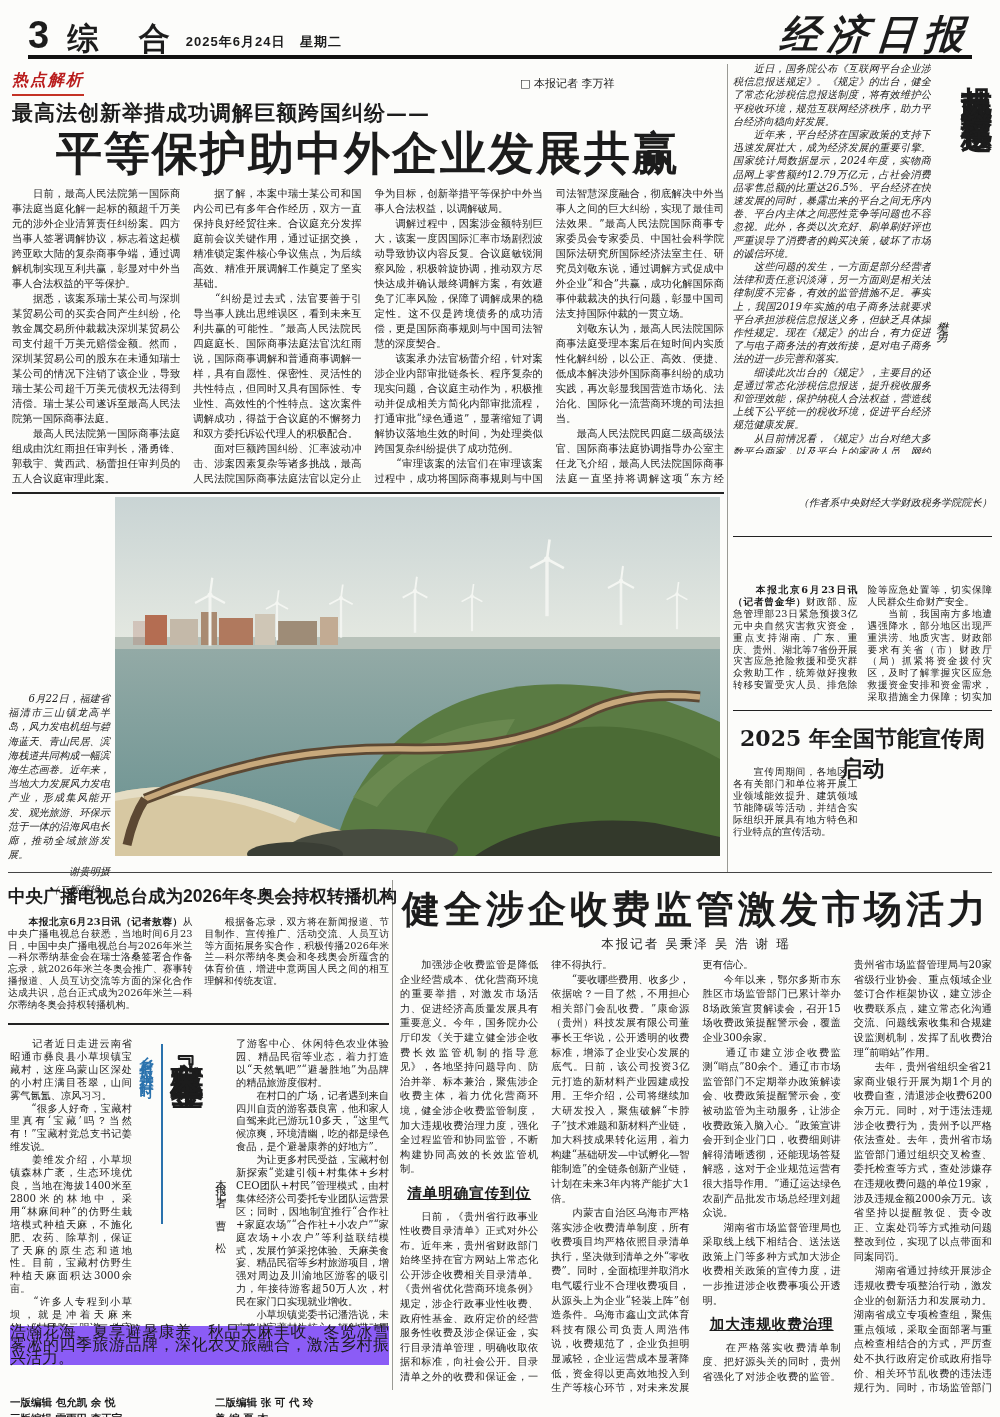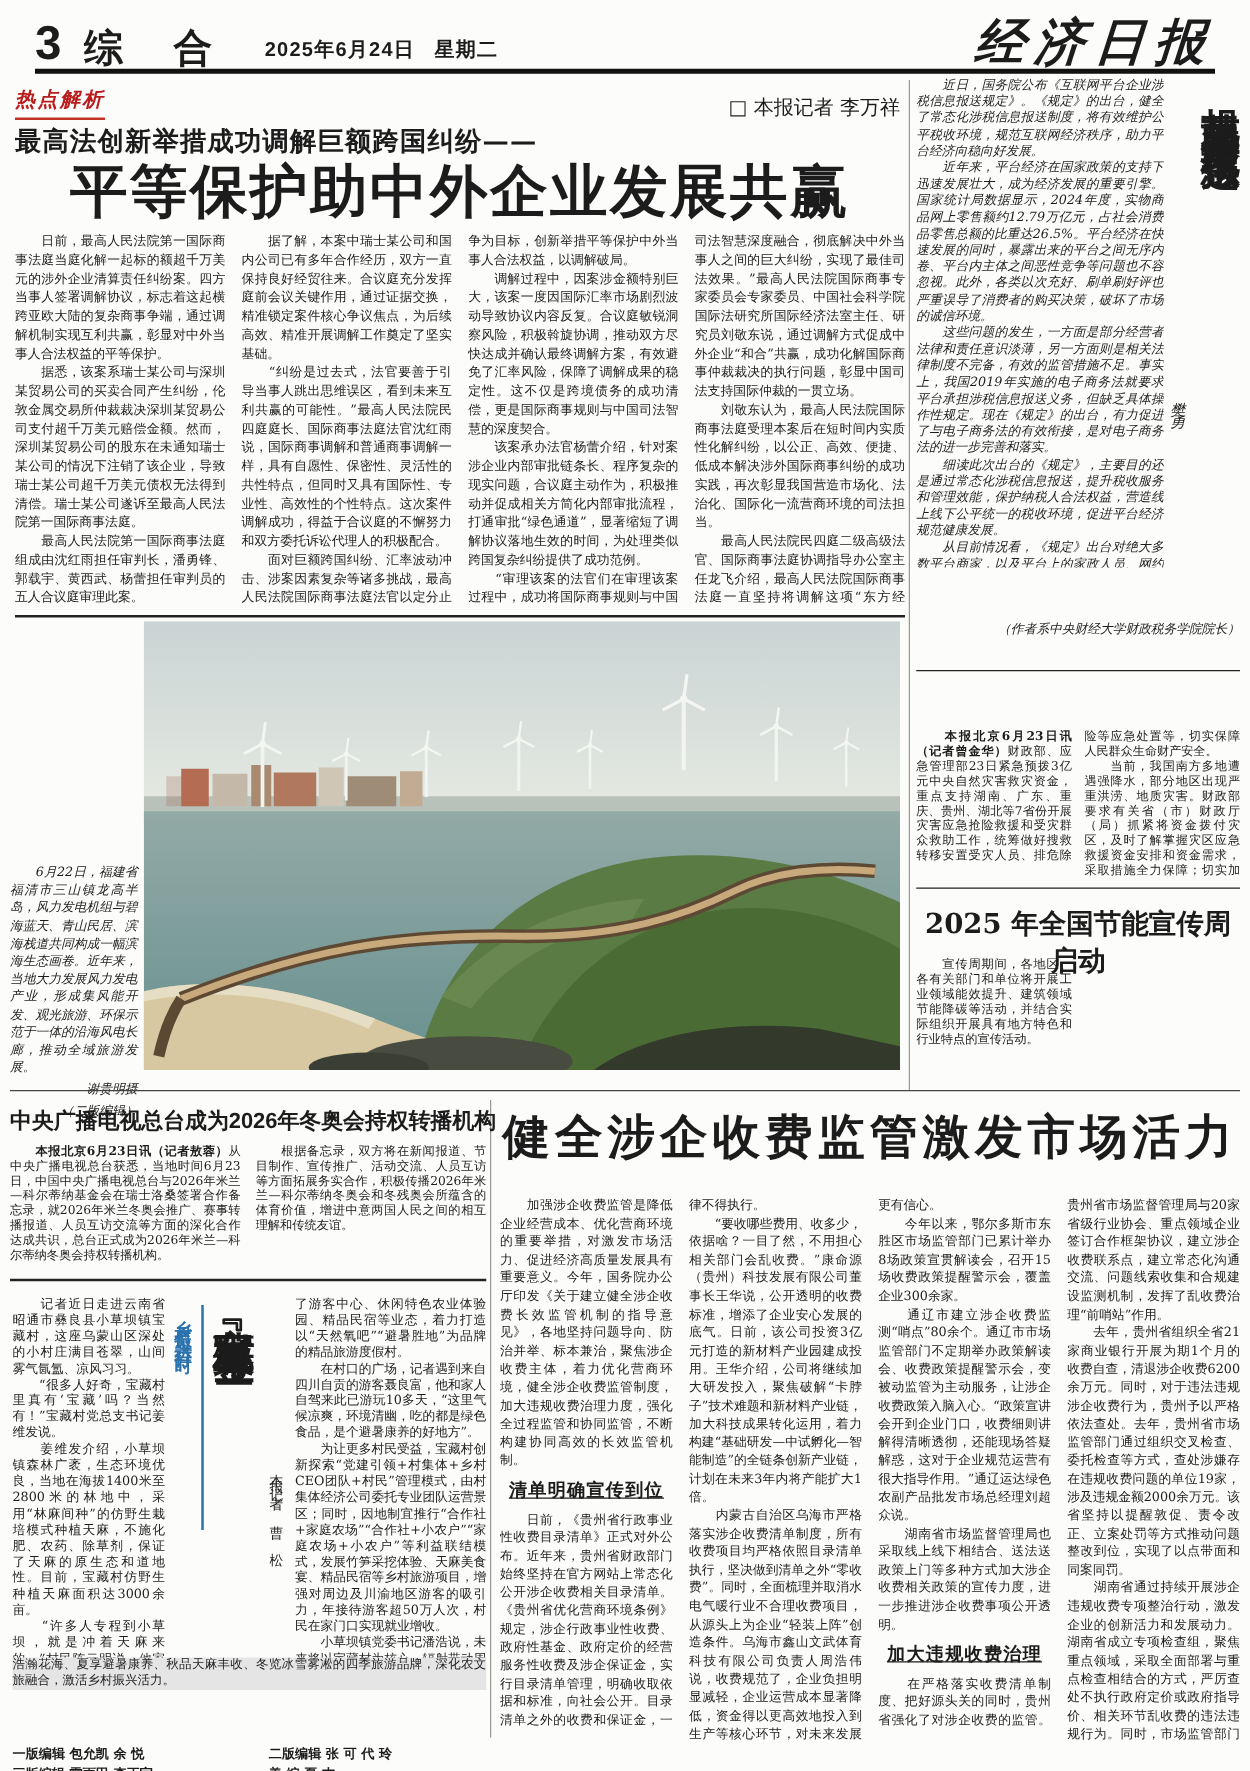--- a/index.html
+++ b/index.html
@@ -11,29 +11,29 @@
   .jus{text-align:justify;}
   .pre{white-space:pre-line;}
   .vert{writing-mode:vertical-rl;}
   .clip{overflow:hidden;}
   h1,h2,h3,h4,p{margin:0;}
 
   
   .hdr{left:28px;top:8px;width:944px;height:46px;display:flex;align-items:flex-end;}
   .pagenum{font-size:38px;font-weight:bold;line-height:1;}
   .section{font-size:31px;font-weight:bold;letter-spacing:16px;margin-left:18px;line-height:1;}
-  .dateline{font-size:16px;font-weight:bold;margin-left:26px;margin-bottom:3px;letter-spacing:1px;}
+  .dateline{font-size:13px;font-weight:bold;margin-bottom:3px;letter-spacing:1px;}
   .masthead{margin-left:auto;font-size:40px;font-weight:bold;font-style:italic;letter-spacing:8px;line-height:1;
             font-family:"DejaVu Serif",serif;transform:skewX(-4deg);}
   .hdr-rule{left:28px;top:55px;width:944px;height:4px;background:#111;}
 
   
   .hot-tag{left:12px;top:70px;font-size:16px;font-weight:bold;color:#b91c1c;border-bottom:2px solid #c43225;
            padding-bottom:3px;letter-spacing:2px;font-style:italic;}
-  .main-byline{left:520px;top:76px;width:200px;font-size:16px;text-align:right;}
+  .main-byline{left:520px;top:76px;width:200px;font-size:11px;}
   .kicker{left:12px;top:99px;width:712px;font-size:21px;font-weight:bold;letter-spacing:1px;}
   .main-hl{left:12px;top:128px;width:712px;font-size:46px;font-weight:bold;text-align:center;letter-spacing:2px;line-height:1.1;}
   .main-cols{left:12px;top:186px;width:712px;height:303px;column-count:4;column-gap:13px;column-fill:auto;
              font-size:10.3px;line-height:15px;}
   .main-rule{left:12px;top:492px;width:712px;height:2px;background:#222;}
   .vdiv1{left:727px;top:64px;width:1px;height:808px;background:#9a9a94;}
 
   
   .tax-wrap{left:733px;top:62px;width:259px;height:470px;}
   .tax-row{display:flex;height:432px;}
@@ -71,21 +71,21 @@
 
   
   .vf{left:8px;top:1030px;width:381px;height:332px;}
   .vf-col1{position:absolute;left:2px;top:8px;width:122px;height:312px;font-size:10.2px;line-height:12.9px;}
   .vf-tag{position:absolute;left:130px;top:14px;height:180px;font-size:14px;font-weight:bold;color:#2a72ad;
           letter-spacing:5px;border-right:2px solid #2a72ad;padding-right:5px;}
   .vf-title{position:absolute;left:156px;top:6px;height:322px;font-size:33px;font-weight:bold;letter-spacing:2px;
             font-family:"DejaVu Serif",serif;}
   .vf-byline{position:absolute;left:204px;top:140px;height:180px;font-size:11px;letter-spacing:6px;}
   .vf-col2{position:absolute;left:228px;top:8px;width:153px;height:312px;font-size:10.2px;line-height:12.9px;}
-  .vf-bottom{position:absolute;left:2px;top:296px;width:379px;font-size:10px;line-height:12.9px;background:#e5e5e5;}
+  .vf-bottom{position:absolute;left:2px;top:296px;width:379px;font-size:16px;line-height:12.9px;background:#8b5cf6;}
 
   
   .fees-hl{left:400px;top:884px;width:592px;font-size:38px;font-weight:bold;text-align:center;letter-spacing:4px;}
   .fees-byline{left:400px;top:936px;width:592px;font-size:12.5px;text-align:center;letter-spacing:2px;}
   .fees-cols{left:400px;top:958px;width:592px;height:440px;column-count:4;column-gap:13px;column-fill:auto;
              font-size:10.2px;line-height:14.6px;}
   .subhead{font-size:14.5px;font-weight:bold;text-align:center;margin:9px 0;letter-spacing:1px;
            font-family:"Liberation Sans","DejaVu Sans",sans-serif;break-inside:avoid;text-decoration:underline;}
 
   
@@ -237,20 +237,21 @@
     <div class="vf-title vert">宝藏村里『绿生金』</div>
     <div class="vf-byline vert">本报记者　曹　松</div>
     <div class="vf-col2 jus pre clip">了游客中心、休闲特色农业体验园、精品民宿等业态，着力打造以“天然氧吧”“避暑胜地”为品牌的精品旅游度假村。
 　　在村口的广场，记者遇到来自四川自贡的游客聂良富，他和家人自驾来此已游玩10多天，“这里气候凉爽，环境清幽，吃的都是绿色食品，是个避暑康养的好地方”。
 　　为让更多村民受益，宝藏村创新探索“党建引领+村集体+乡村CEO团队+村民”管理模式，由村集体经济公司委托专业团队运营景区；同时，因地制宜推行“合作社+家庭农场”“合作社+小农户”“家庭农场+小农户”等利益联结模式，发展竹笋采挖体验、天麻美食宴、精品民宿等乡村旅游项目，增强对周边及川渝地区游客的吸引力，年接待游客超50万人次，村民在家门口实现就业增收。
 　　小草坝镇党委书记潘浩说，未来将以宝藏村为核心，辐射带动周边多个村，打造春赏</div>
     <div class="vf-bottom jus">浩瀚花海、夏享避暑康养、秋品天麻丰收、冬览冰雪雾凇的四季旅游品牌，深化农文旅融合，激活乡村振兴活力。</div>
   </div>
 
   <h1 class="abs fees-hl sans">健全涉企收费监管激发市场活力</h1>
+  <div class="abs fees-byline">本报记者 吴秉泽 吴 浩 谢 瑶</div>
   <div class="abs fees-cols jus clip">
     <div class="pre jus">　　加强涉企收费监管是降低企业经营成本、优化营商环境的重要举措，对激发市场活力、促进经济高质量发展具有重要意义。今年，国务院办公厅印发《关于建立健全涉企收费长效监管机制的指导意见》，各地坚持问题导向、防治并举、标本兼治，聚焦涉企收费主体，着力优化营商环境，健全涉企收费监管制度，加大违规收费治理力度，强化全过程监管和协同监管，不断构建协同高效的长效监管机制。</div>
     <h4 class="subhead">清单明确宣传到位</h4>
     <div class="pre jus">　　日前，《贵州省行政事业性收费目录清单》正式对外公布。近年来，贵州省财政部门始终坚持在官方网站上常态化公开涉企收费相关目录清单。《贵州省优化营商环境条例》规定，涉企行政事业性收费、政府性基金、政府定价的经营服务性收费及涉企保证金，实行目录清单管理，明确收取依据和标准，向社会公开。目录清单之外的收费和保证金，一律不得执行。
 　　“要收哪些费用、收多少，依据啥？一目了然，不用担心相关部门会乱收费。”康命源（贵州）科技发展有限公司董事长王华说，公开透明的收费标准，增添了企业安心发展的底气。日前，该公司投资3亿元打造的新材料产业园建成投用。王华介绍，公司将继续加大研发投入，聚焦破解“卡脖子”技术难题和新材料产业链，加大科技成果转化运用，着力构建“基础研发—中试孵化—智能制造”的全链条创新产业链，计划在未来3年内将产能扩大1倍。
 　　内蒙古自治区乌海市严格落实涉企收费清单制度，所有收费项目均严格依照目录清单执行，坚决做到清单之外“零收费”。同时，全面梳理并取消水电气暖行业不合理收费项目，从源头上为企业“轻装上阵”创造条件。乌海市鑫山文武体育科技有限公司负责人周浩伟说，收费规范了，企业负担明显减轻，企业运营成本显著降低，资金得以更高效地投入到生产等核心环节，对未来发展更有信心。
 　　今年以来，鄂尔多斯市东胜区市场监管部门已累计举办8场政策宣贯解读会，召开15场收费政策提醒警示会，覆盖企业300余家。
 　　通辽市建立涉企收费监测“哨点”80余个。通辽市市场监管部门不定期举办政策解读会、收费政策提醒警示会，变被动监管为主动服务，让涉企收费政策入脑入心。“政策宣讲会开到企业门口，收费细则讲解得清晰透彻，还能现场答疑解惑，这对于企业规范运营有很大指导作用。”通辽运达绿色农副产品批发市场总经理刘超众说。
 　　湖南省市场监督管理局也采取线上线下相结合、送法送政策上门等多种方式加大涉企收费相关政策的宣传力度，进一步推进涉企收费事项公开透明。</div>
     <h4 class="subhead">加大违规收费治理</h4>

